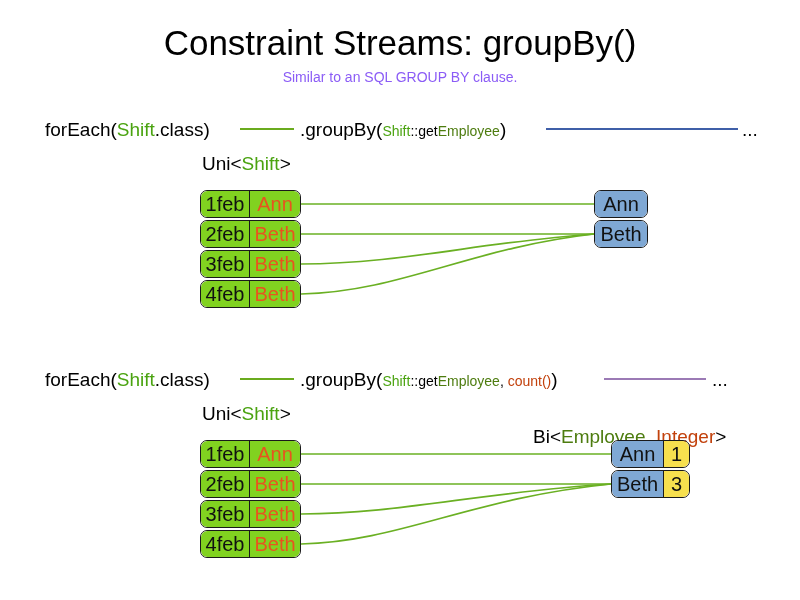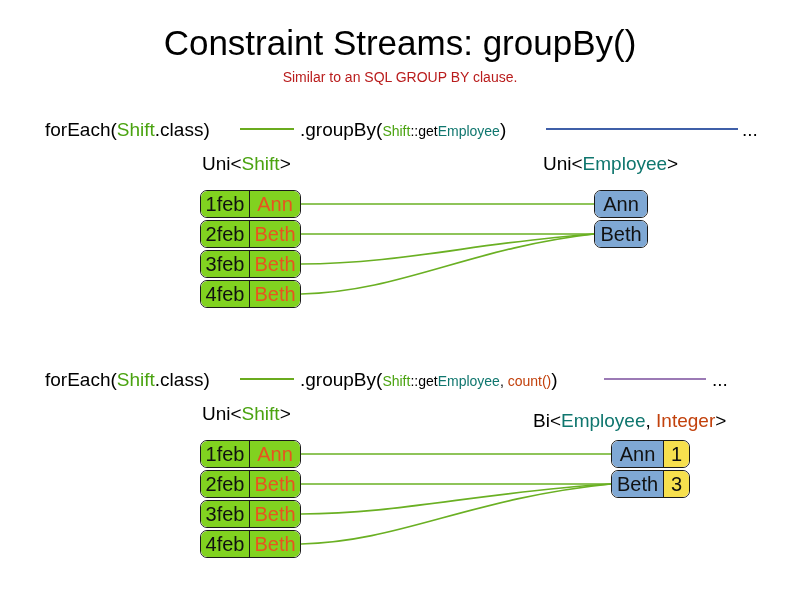--- a/index.html
+++ b/index.html
@@ -33,37 +33,37 @@
     line-height: 42px;
     color: #000;
     white-space: nowrap;
   }
   #page-subtitle {
     left: 0; top: 68px;
     width: 800px;
     text-align: center;
     font-size: 14px;
     line-height: 18px;
-    color: #b91c1c;
+    color: #8b5cf6;
     white-space: nowrap;
   }
 
   
   .code-line {
     font-size: 19px;
     line-height: 24px;
     white-space: nowrap;
     color: #000;
     text-align: right;
   }
   .code-line .small {
     font-size: 14px;
   }
   .tok-green  { color: #4aa310; }
-  .tok-blue   { color: #0f766e; }
+  .tok-blue   { color: #4d7c0f; }
   .tok-gold   { color: #c2410c; }
   .tok-black  { color: #000000; }
 
   .type-label {
     font-size: 19px;
     line-height: 23px;
     white-space: nowrap;
     color: #000;
   }
 
@@ -155,23 +155,20 @@
     <span class="tok-black">forEach(</span><span class="tok-green">Shift</span><span class="tok-black">.class)</span>
   </div>
   <div class="abs code-line" style="left:300px; top:118px;">
     <span class="tok-black">.groupBy(</span><span class="tok-green small">Shift</span><span class="tok-black small">::get</span><span class="tok-blue small">Employee</span><span class="tok-black">)</span>
   </div>
   <div class="abs ellipsis" style="left:742px; top:119px;">...</div>
 
   <div class="abs type-label" style="left:202px; top:152px;">
     <span>Uni&lt;</span><span class="tok-green">Shift</span><span>&gt;</span>
   </div>
-  <div class="abs type-label" style="left:543px; top:152px;">
-    <span>Uni&lt;</span><span class="tok-blue">Employee</span><span>&gt;</span>
-  </div>
 
   <div class="abs node" style="left:200px; top:190px; width:101px; height:28px;">
     <div class="cell split-left c-green txt-black" style="width:49px;">1feb</div>
     <div class="cell split-right c-green txt-orange" style="flex:1;">Ann</div>
   </div>
   <div class="abs node" style="left:200px; top:220px; width:101px; height:28px;">
     <div class="cell split-left c-green txt-black" style="width:49px;">2feb</div>
     <div class="cell split-right c-green txt-orange" style="flex:1;">Beth</div>
   </div>
   <div class="abs node" style="left:200px; top:250px; width:101px; height:28px;">
@@ -194,21 +191,21 @@
     <span class="tok-black">forEach(</span><span class="tok-green">Shift</span><span class="tok-black">.class)</span>
   </div>
   <div class="abs code-line" style="left:300px; top:368px;">
     <span class="tok-black">.groupBy(</span><span class="tok-green small">Shift</span><span class="tok-black small">::get</span><span class="tok-blue small">Employee</span><span class="tok-black small">, </span><span class="tok-gold small">count()</span><span class="tok-black">)</span>
   </div>
   <div class="abs ellipsis" style="left:712px; top:369px;">...</div>
 
   <div class="abs type-label" style="left:202px; top:402px;">
     <span>Uni&lt;</span><span class="tok-green">Shift</span><span>&gt;</span>
   </div>
-  <div class="abs type-label" style="left:533px; top:409px;">
+  <div class="abs type-label" style="left:533px; top:425px;">
     <span>Bi&lt;</span><span class="tok-blue">Employee</span><span>, </span><span class="tok-gold">Integer</span><span>&gt;</span>
   </div>
 
   <div class="abs node" style="left:200px; top:440px; width:101px; height:28px;">
     <div class="cell split-left c-green txt-black" style="width:49px;">1feb</div>
     <div class="cell split-right c-green txt-orange" style="flex:1;">Ann</div>
   </div>
   <div class="abs node" style="left:200px; top:470px; width:101px; height:28px;">
     <div class="cell split-left c-green txt-black" style="width:49px;">2feb</div>
     <div class="cell split-right c-green txt-orange" style="flex:1;">Beth</div>

